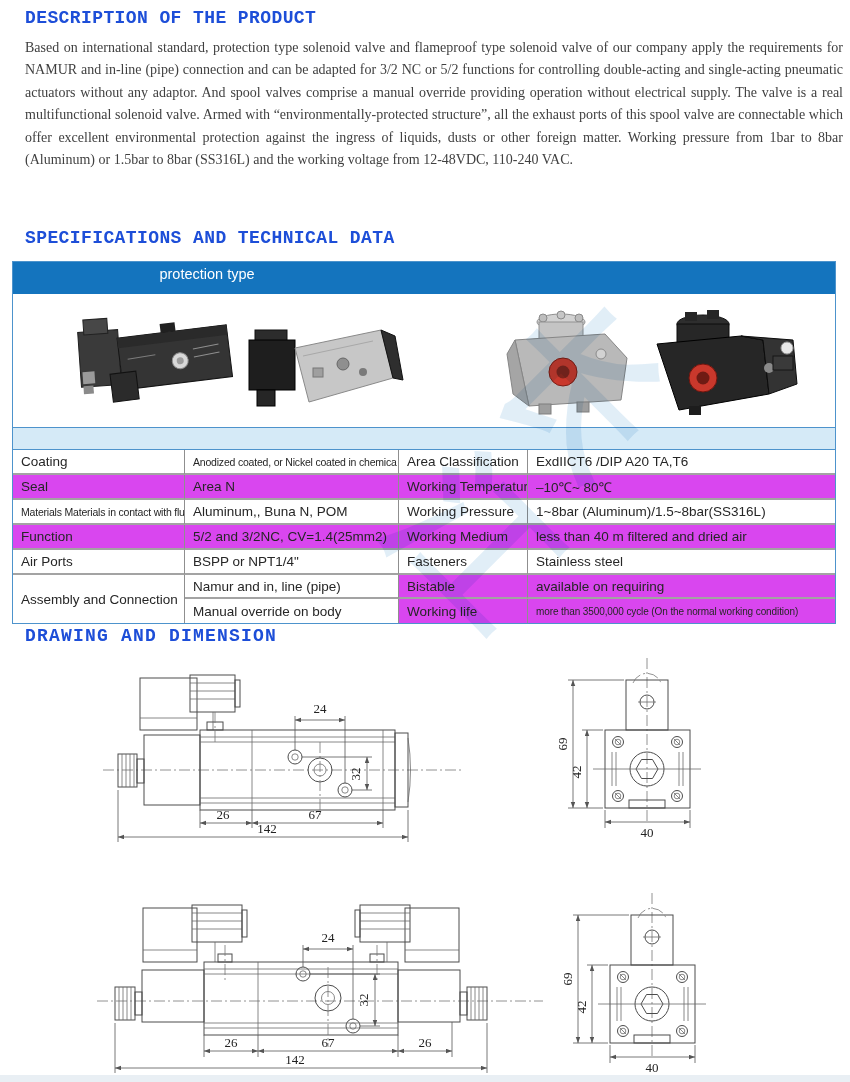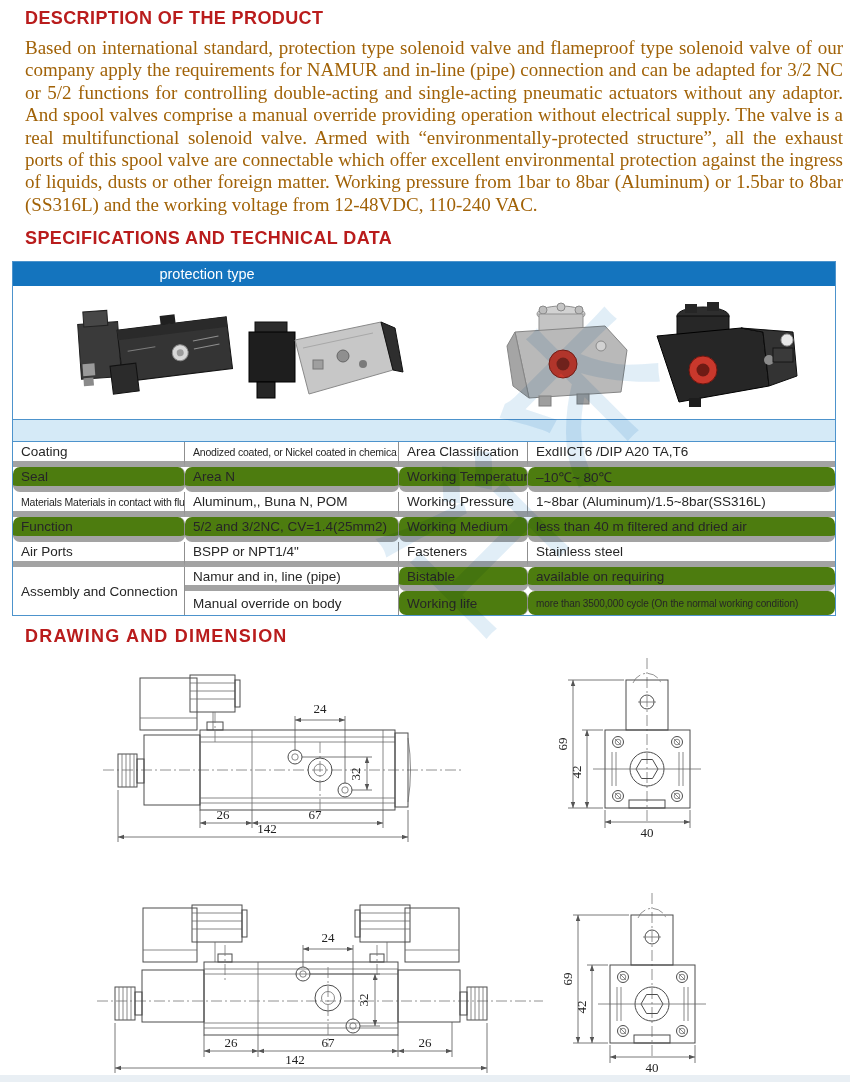--- a/index.html
+++ b/index.html
@@ -1,38 +1,38 @@
 <!DOCTYPE html>
 <html><head>
 <meta charset="utf-8">
 <style>
   html,body{margin:0;padding:0;background:#fff;}
   #page{position:relative;width:850px;height:1082px;background:#fff;overflow:hidden;
         font-family:"Liberation Sans",sans-serif;color:#222;}
-  .serif-head{position:absolute;font-family:Liberation Sans, sans-serif;font-weight:bold;
-        color:#b91c1c;font-size:18px;letter-spacing:.4px;white-space:nowrap;}
+  .serif-head{position:absolute;font-family:Liberation Mono, monospace;font-weight:bold;
+        color:#1d4ed8;font-size:18px;letter-spacing:.4px;white-space:nowrap;}
   #desc-body{position:absolute;left:25px;top:37px;width:818px;
-        font-family:"Liberation Serif",serif;font-size:19px;line-height:22.4px;
-        text-align:justify;color:#a16207;}
+        font-family:"Liberation Serif",serif;font-size:14px;line-height:22.4px;
+        text-align:justify;color:#404040;}
   
   #spec-table{position:absolute;left:12px;top:261px;width:824px;box-sizing:border-box;
         border:1px solid #4d93cc;background:#fff;}
-  #spec-header{display:grid;grid-template-columns:388px 434px;height:24px;background:#1474BE;}
+  #spec-header{display:grid;grid-template-columns:388px 434px;height:32px;background:#1474BE;}
   #spec-header div{color:#fff;font-size:14.5px;line-height:24px;text-align:center;}
   #spec-images{position:relative;height:133px;background:#fff;}
   #spec-images svg{position:absolute;}
   #spec-band{height:21px;background:#d5eaf7;border-top:1px solid #4d93cc;border-bottom:1px solid #4d93cc;}
   #spec-grid{display:grid;grid-template-columns:172px 214px 129px 307px;
         grid-template-rows:25px 25px 25px 25px 25px 24px 24px;}
-  .cell{border-right:1px solid #8f8f8f;border-bottom:6px solid #a3a3a3;
+  .cell{border-right:1px solid #8f8f8f;border-bottom:2px solid #a3a3a3;
         padding:0 4px 0 8px;display:flex;align-items:center;font-size:13.5px;color:#262626;
         overflow:hidden;white-space:nowrap;}
   .cell.lastcol{border-right:none;}
   .cell.lastrow{border-bottom:none;}
-  .cell.blue{background:#4d7c0f;border-radius:7px;}
+  .cell.blue{background:#d946ef;}
   .cell.small{font-size:10.5px;letter-spacing:-0.2px;}
   .cell.small2{font-size:10px;letter-spacing:-0.1px;}
   .cell.span2{grid-row:span 2;border-bottom:none;}
   
   .tech{position:absolute;}
   .tech .ln{stroke:#4c4c4c;fill:none;stroke-width:1;}
   .tech .thin{stroke:#6a6a6a;fill:none;stroke-width:.8;}
   .tech .cl{stroke:#777;fill:none;stroke-width:.8;stroke-dasharray:11 3 2 3;}
   .tech .dim{stroke:#555;fill:none;stroke-width:.8;}
   .tech text{font-family:"Liberation Serif",serif;font-size:13px;fill:#222;stroke:none;}

